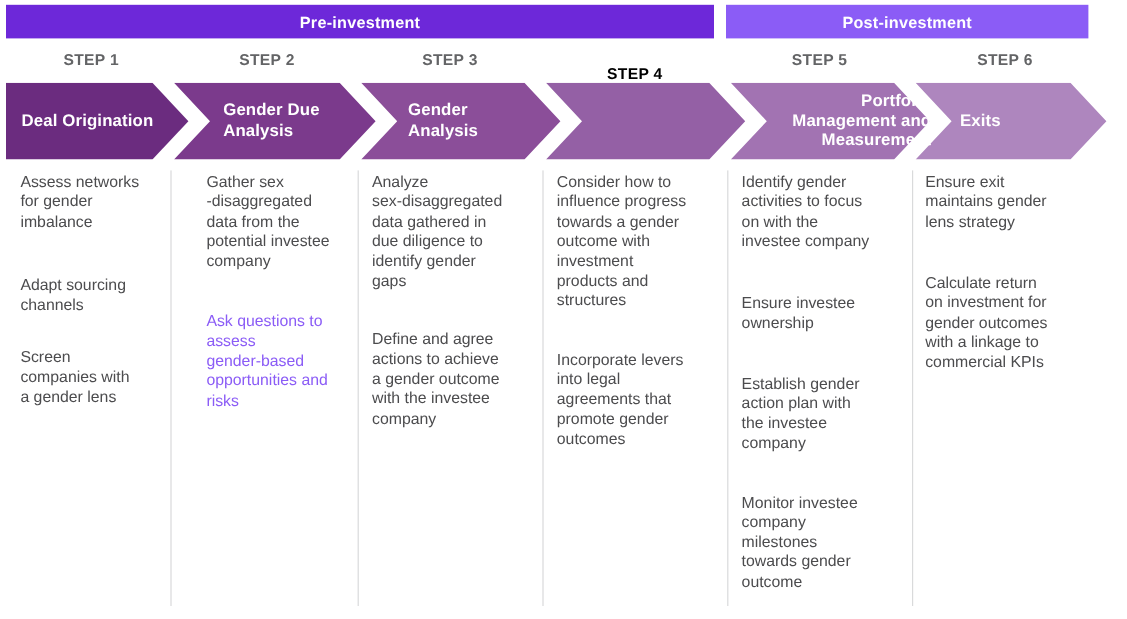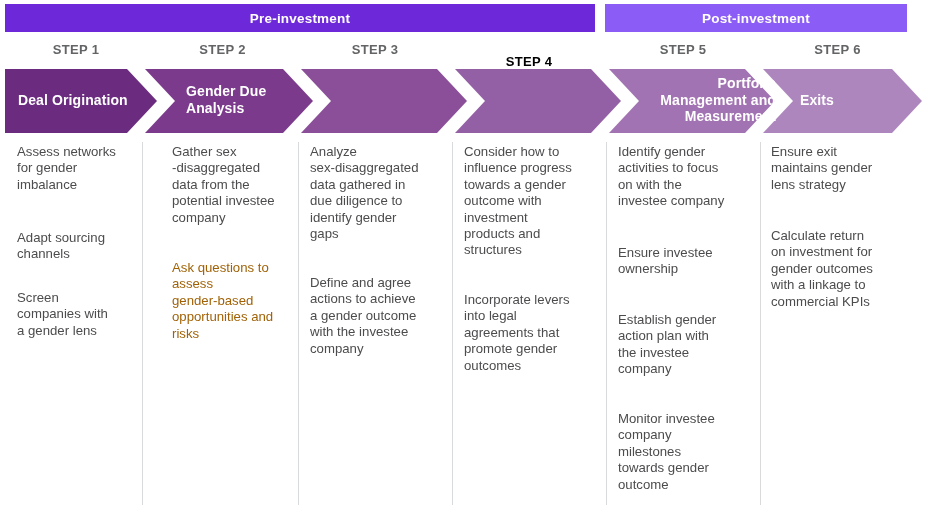--- a/index.html
+++ b/index.html
@@ -152,20 +152,22 @@
       <polygon id="chev1" points="145,0 283,0 313,32 283,64 145,64 175,32" fill="#7B3A8C"></polygon>
       <polygon id="chev2" points="301,0 437,0 467,32 437,64 301,64 331,32" fill="#8B4E99"></polygon>
       <polygon id="chev3" points="455,0 591,0 621,32 591,64 455,64 485,32" fill="#9460A5"></polygon>
       <polygon id="chev4" points="609,0 745,0 775,32 745,64 609,64 639,32" fill="#A273B2"></polygon>
       <polygon id="chev5" points="763,0 892,0 922,32 892,64 763,64 793,32" fill="#AE86BE"></polygon>
     </svg>
 
     <div class="chev-label" style="left:18px;  top:23px; width:120px;">Deal Origination</div>
     <div class="chev-label" style="left:186px; top:14px; width:120px;">Gender Due
 Analysis</div>
+    <div class="chev-label" style="left:340px; top:14px; width:120px;">Gender
+Analysis</div>
     <div class="chev-label" style="left:648px; top:6px;  width:128px;text-align:right;">Portfolio
 Management and
 Measurement</div>
     <div class="chev-label" style="left:800px; top:23px; width:110px;">Exits</div>
   </div>
 
   <div class="columns">
 
     <div class="col-divider" style="left: 142px; background: rgb(217, 218, 219);"></div>
     <div class="col-divider" style="left: 298px; background: rgb(217, 218, 219);"></div>
@@ -183,21 +185,21 @@
 companies with
 a gender lens</div>
     </div>
 
     <div class="column" style="left:159px; width:156px;">
       <div class="bullet" style="left: 13px; top: 4px; width: 134px; color: rgb(76, 76, 78);">Gather sex
 -disaggregated
 data from the
 potential investee
 company</div>
-      <div class="bullet" style="left: 13px; top: 120px; width: 134px; color: #a16207;">Ask questions to
+      <div class="bullet" style="left: 13px; top: 120px; width: 134px; color: #8b5cf6;">Ask questions to
 assess
 gender-based
 opportunities and
 risks</div>
     </div>
 
     <div class="column" style="left:298px; width:154px;padding-left:34px;">
       <div class="bullet" style="left: 12px; top: 4px; width: 138px; color: rgb(76, 76, 78);">Analyze
 sex-disaggregated
 data gathered in

